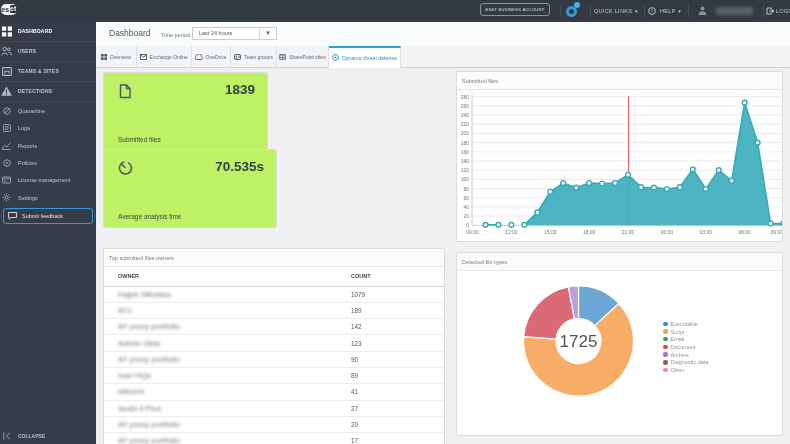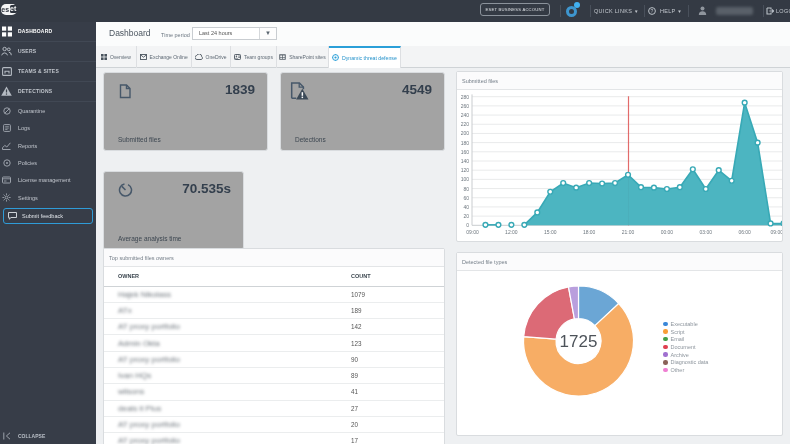--- a/index.html
+++ b/index.html
@@ -45,26 +45,26 @@
 #tp-select { position:absolute; left:96px; top:5px; width:85px; height:13px; background:#fff; border:1px solid #c9cdd1; font-size:5.5px; color:#555; line-height:11px; padding-left:6px; }
 #tp-select .arr { position:absolute; right:0; top:0; width:17px; height:11px; border-left:1px solid #d5d8db; color:#5b6670; font-size:6px; text-align:center; line-height:11px; background:#fdfdfd; }
 
 #tabs { position:absolute; left:0; top:24px; width:694px; height:21.5px; background:#f3f4f5; border-bottom:1px solid #cfd3d6; }
 .tab { position:absolute; top:0; height:21.5px; display:flex; align-items:center; justify-content:center; font-size:5px; color:#5d6873; border-right:1px solid #dddfe2; }
 .tab .tic { margin-right:3px; display:flex; align-items:center; }
 #tab-active .tic { margin-right:3px; }
 #tab-active { position:absolute; left:232.6px; top:0; height:21.5px; width:72.6px; background:#fff; border-top:2px solid #2b9fd8; border-right:1px solid #dddfe2; color:#2492cb; font-size:5.2px; display:flex; align-items:center; justify-content:center; }
 
 
-.card { position:absolute; background:#a3a3a3; border:1px solid #d9dcdf; border-radius:3px;text-align:center; }
+.card { position:absolute; background:#bef264; border:1px solid #d9dcdf; border-radius:3px;text-align:center; }
 .card .big { position:absolute; right:12px; top:9px; font-size:13.5px; font-weight:bold; color:#333f4d; }
 .card .cap { position:absolute; left:14px; bottom:7px; font-size:6.5px; color:#3c4650; }
 #card1 { left:7px; top:50px; width:165px; height:79px; }
 #card2 { left:184px; top:50px; width:165px; height:79px; }
-#card3 { left:7px; top:149px; width:141px; height:79px; }
+#card3 { left:7px; top:127px; width:174px; height:79px; }
 .card .cic { position:absolute; left:14px; top:11px; }
 
 
 .panel { position:absolute; background:#fff; border:1px solid #d9dcdf; border-radius:2px; }
 .phead { height:18px; background:#fbfbfc; border-bottom:1px solid #e3e5e7; font-size:5.5px; color:#737d87; line-height:18px; padding-left:5px; }
 #chartpanel { left:360px; top:49px; width:327px; height:171px; }
 #tablepanel { left:7px; top:226px; width:342px; height:220px; }
 #donutpanel { left:360px; top:230px; width:327px; height:184px; }
 
 
@@ -279,31 +279,20 @@
             </svg></span>Dynamic threat defense</div>
     </div>
 
     <div class="card" id="card1">
       <svg class="cic" width="14" height="15" viewBox="0 0 14 15">
           <path d="M2.5 1 h6 l3.5 3.5 v9 h-9.5 z" fill="none" stroke="#47586a" stroke-width="1.4"></path>
           <path d="M8.5 1 v3.5 h3.5" fill="none" stroke="#47586a" stroke-width="1.4"></path>
         </svg>
       <div class="big">1839</div>
       <div class="cap">Submitted files</div>
-    </div>
-    <div class="card" id="card2">
-      <svg class="cic" style="left:9px;top:9px" width="19" height="18" viewBox="0 0 19 18">
-          <path d="M1.7 16.3 V1 h7.7 l4 4 v2.2 M1.7 16.3 h4.5" fill="none" stroke="#47586a" stroke-width="1.5"></path>
-          <path d="M9.2 1 v4.2 h4.2" fill="none" stroke="#47586a" stroke-width="1.3"></path>
-          <path d="M12.3 6.8 l6.2 10.7 h-12.4 z" fill="#3c4a58"></path>
-          <rect x="11.6" y="10.2" width="1.5" height="3.6" fill="#fff"></rect>
-          <rect x="11.6" y="14.6" width="1.5" height="1.5" fill="#fff"></rect>
-        </svg>
-      <div class="big">4549</div>
-      <div class="cap">Detections</div>
     </div>
     <div class="card" id="card3">
       <svg class="cic" style="left:14px;top:10px" width="15" height="15" viewBox="0 0 15 15">
           <path d="M 10.04 2.56 A 6 6 0 1 1 6.46 2.09" fill="none" stroke="#47586a" stroke-width="1.5"></path>
           <path d="M7.5 8 L3.9 4.4" stroke="#47586a" stroke-width="1.5"></path>
         </svg>
       <div class="big">70.535s</div>
       <div class="cap">Average analysis time</div>
     </div>
 

